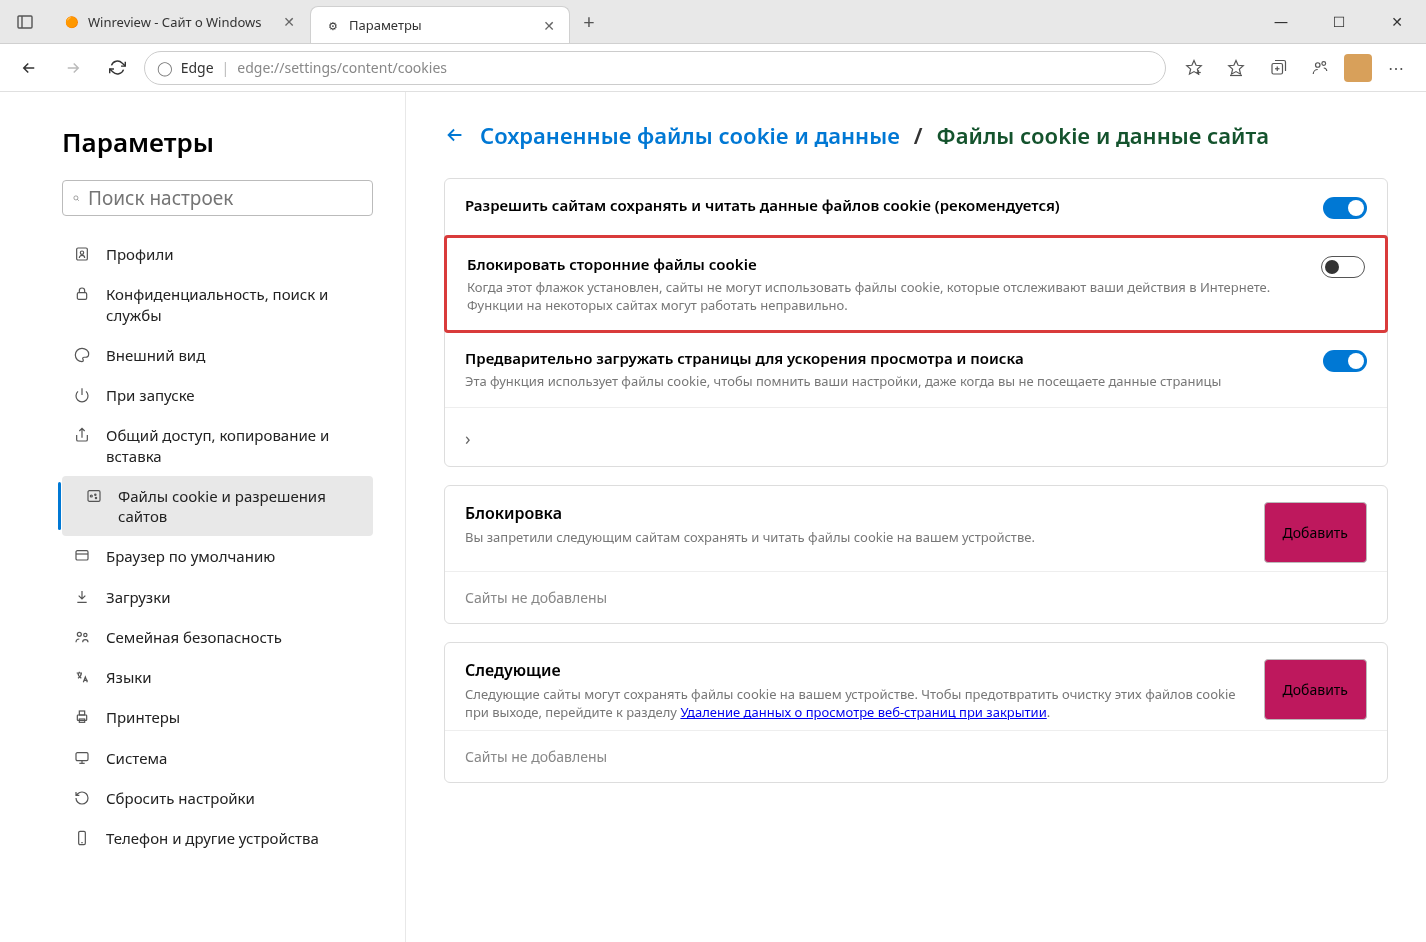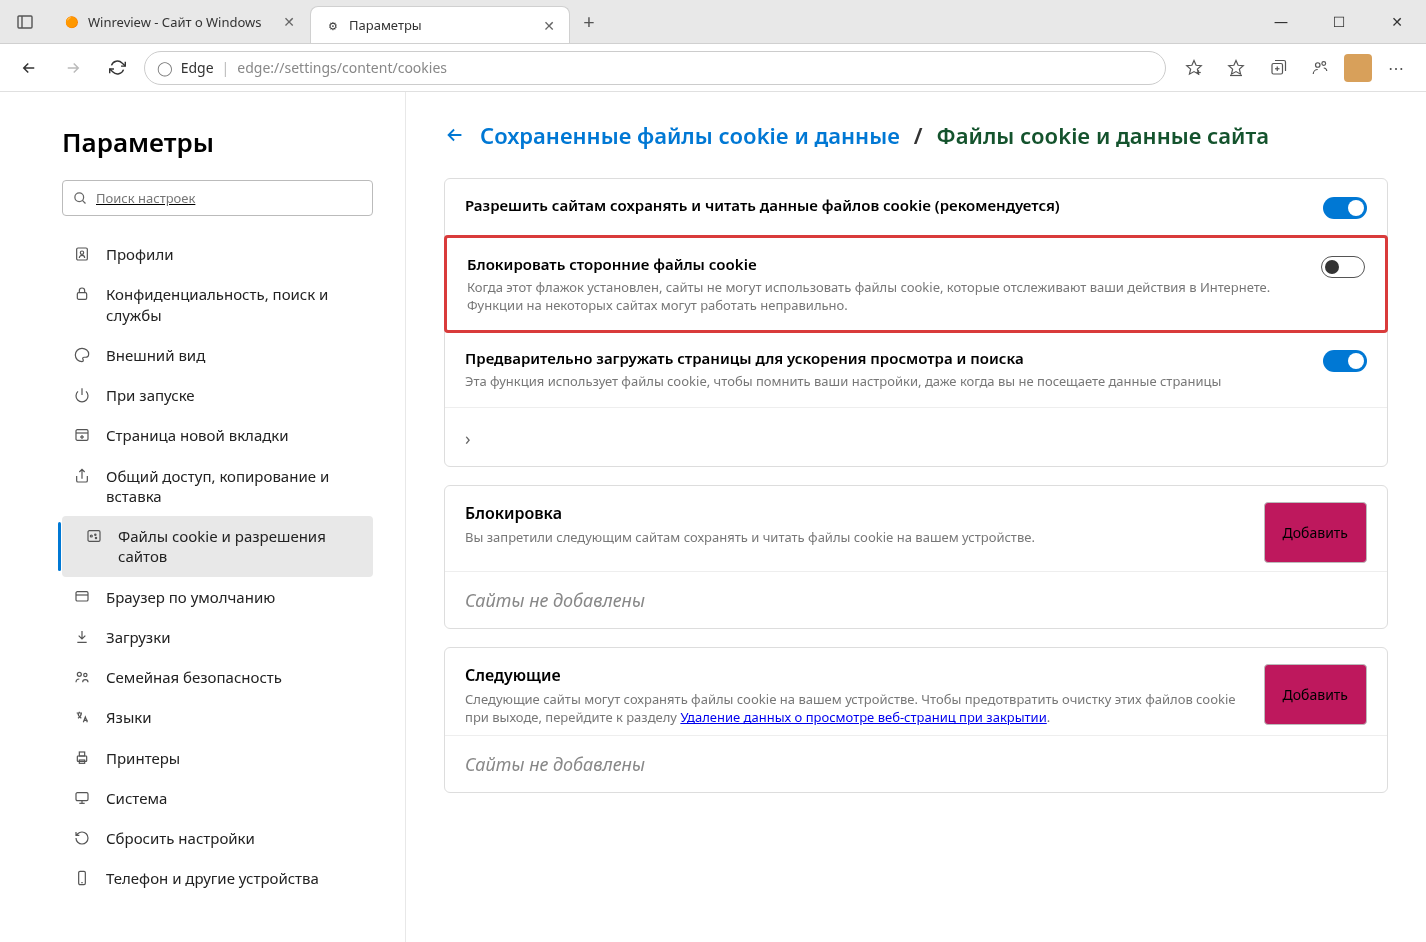--- a/index.html
+++ b/index.html
@@ -27,21 +27,21 @@
 .addressbar .url-grey { color: #888; }
 .toolbar-right { display: flex; gap: 6px; align-items: center; }
 .tool-icon { width: 36px; height: 36px; display: flex; align-items: center; justify-content: center; color: #555; border-radius: 4px; cursor: pointer; }
 .avatar { width: 28px; height: 28px; background: #d8a05a; border-radius: 4px; }
 
 
 .content { display: flex; height: calc(942px - 92px); }
 .sidebar { width: 405px; padding: 32px 32px 0 62px; overflow-y: auto; }
 .sidebar h1 { font-size: 26px; font-weight: 600; margin-bottom: 20px; }
 .searchbox { width: 100%; height: 36px; border: 1px solid #bbb; border-radius: 4px; display: flex; align-items: center; padding: 0 10px; gap: 8px; margin-bottom: 18px; }
-.searchbox input { border: none; outline: none; flex: 1; font-size: 13px; text-decoration: underline; }
+.searchbox input { border: none; outline: none; flex: 1; font-size: 19px; }
 .nav-item { display: flex; align-items: flex-start; gap: 14px; padding: 10px 12px; font-size: 15px; color: #222; border-radius: 4px; cursor: pointer; line-height: 1.35; }
 .nav-item.active { background: #e8e8e8; position: relative; padding-left: 24px; }
 .nav-item.active::before { content: ""; position: absolute; left: -4px; top: 6px; bottom: 6px; width: 3px; background: #0078d4; border-radius: 2px; }
 .nav-item .nav-icon { width: 18px; flex-shrink: 0; color: #555; margin-top: 2px; }
 .nav-item span.lbl { flex: 1; }
 
 .main { flex: 1; padding: 28px 38px; overflow-y: auto; border-left: 1px solid #e8e8e8; }
 .breadcrumb { display: flex; align-items: center; gap: 14px; font-size: 22px; font-weight: 600; margin-bottom: 28px; }
 .breadcrumb .back { color: #0078d4; font-size: 22px; cursor: pointer; }
 .breadcrumb a { color: #0078d4; text-decoration: none; }
@@ -59,21 +59,21 @@
 .toggle.on { background: #0078d4; }
 .toggle.on::after { content: ""; position: absolute; right: 3px; top: 3px; width: 16px; height: 16px; background: #fff; border-radius: 50%; }
 .toggle.off { background: #fff; border: 1.5px solid #555; }
 .toggle.off::after { content: ""; position: absolute; left: 3px; top: 2.5px; width: 14px; height: 14px; background: #333; border-radius: 50%; }
 .chevron { color: #666; font-size: 18px; flex-shrink: 0; margin-top: 2px; }
 
 .section-head { display: flex; align-items: flex-start; gap: 24px; padding: 16px 20px 8px; }
 .section-head .title { font-size: 16px; font-weight: 600; }
 .section-head .desc { font-size: 13px; color: #777; margin-top: 4px; line-height: 1.45; }
 .add-btn { border: 1px solid #bbb; background: #be185d; padding: 20px 18px; border-radius: 4px; font-size: 14px; cursor: pointer; flex-shrink: 0; }
-.empty { padding: 16px 20px; font-size: 18px; color: #888; border-top: 1px solid #eee; font-style: italic; }
+.empty { padding: 16px 20px; font-size: 14px; color: #888; border-top: 1px solid #eee; }
 
 svg { display: block; }
 </style>
 </head>
 <body>
 
 <div class="titlebar">
   <div class="titlebar-tabicon">
     <svg width="16" height="16" viewBox="0 0 16 16" fill="none" stroke="currentColor" stroke-width="1.4">
         <rect x="1" y="2" width="14" height="12" rx="1"></rect>
@@ -198,31 +198,20 @@
       <span class="nav-icon">
           <svg width="16" height="16" viewBox="0 0 24 24" fill="none" stroke="currentColor" stroke-width="1.8">
             <path d="M18 6.6A9 9 0 116 6.6M12 2v10"></path>
           </svg>
         </span>
       <span class="lbl">При запуске</span>
     </div>
     <div class="nav-item">
       <span class="nav-icon">
           <svg width="16" height="16" viewBox="0 0 24 24" fill="none" stroke="currentColor" stroke-width="1.8">
-            <rect x="3" y="4" width="18" height="16" rx="2"></rect>
-            <line x1="3" y1="9" x2="21" y2="9"></line>
-            <line x1="12" y1="12" x2="12" y2="18"></line>
-            <line x1="9" y1="15" x2="15" y2="15"></line>
-          </svg>
-        </span>
-      <span class="lbl">Страница новой вкладки</span>
-    </div>
-    <div class="nav-item">
-      <span class="nav-icon">
-          <svg width="16" height="16" viewBox="0 0 24 24" fill="none" stroke="currentColor" stroke-width="1.8">
             <path d="M4 12v7a2 2 0 002 2h12a2 2 0 002-2v-7M16 6l-4-4-4 4M12 2v14"></path>
           </svg>
         </span>
       <span class="lbl">Общий доступ, копирование и вставка</span>
 
     </div>
     <div class="nav-item active">
       <span class="nav-icon">
           <svg width="16" height="16" viewBox="0 0 24 24" fill="none" stroke="currentColor" stroke-width="1.8">
             <rect x="3" y="4" width="18" height="16" rx="2"></rect>

